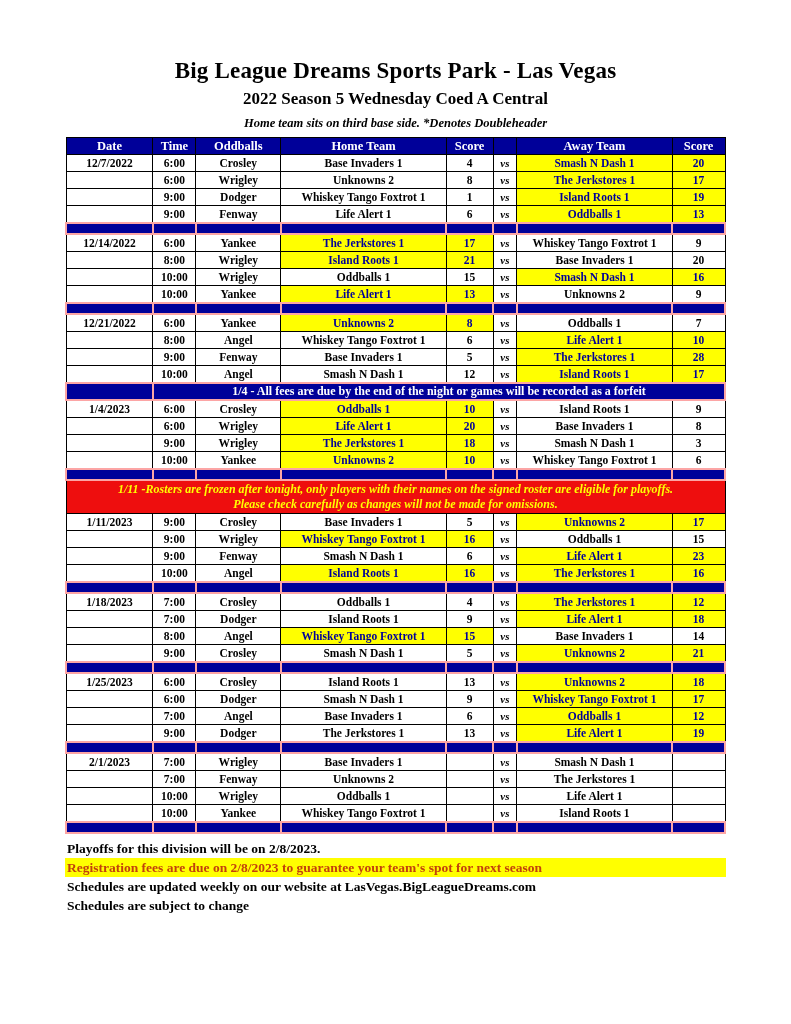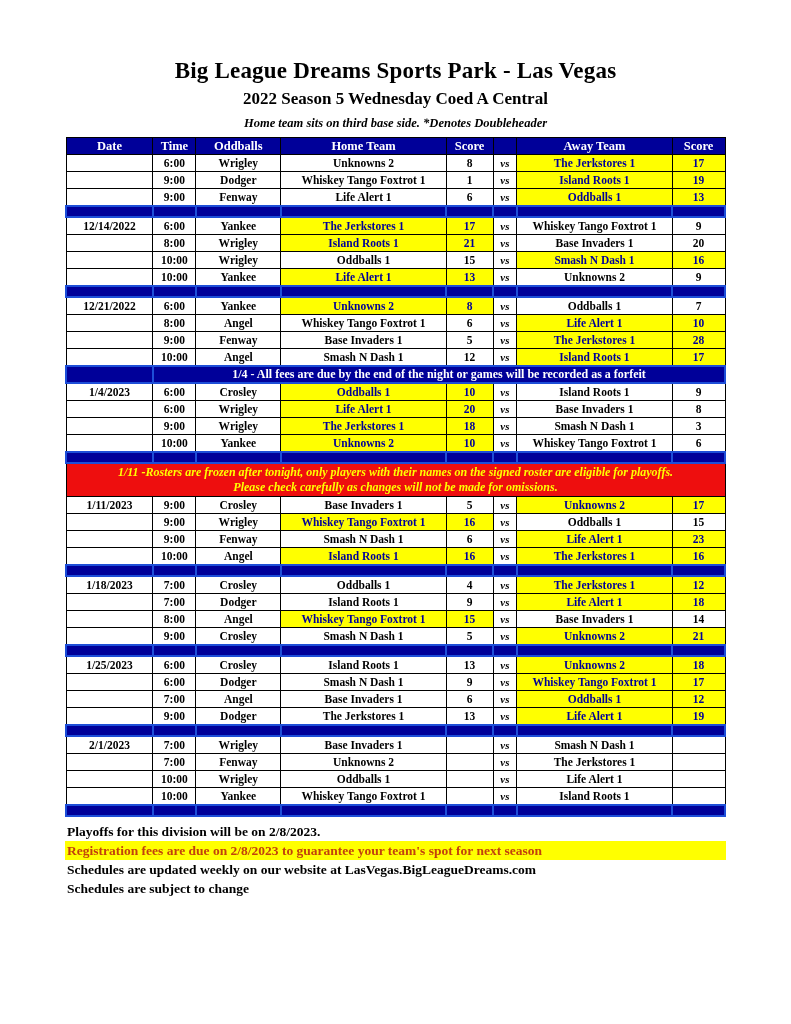--- a/index.html
+++ b/index.html
@@ -32,21 +32,21 @@
     border:1px solid #000; text-align:center; vertical-align:middle;
     padding:0 2px; height:16px; overflow:hidden; white-space:nowrap;
   }
   thead th {
     background:#000099; color:#ffffff; font-size:12.5px; height:18px;
   }
   td.win { background:#FFFF00; color:#000099; }
   td.vs  { font-style:italic; font-size:11px; }
 
   tr.spacer td {
-    background:#000099; border:2px solid #1d4ed8; height:9px; padding:0;
+    background:#000099; border:2px solid #fca5a5; height:9px; padding:0;
   }
   tr.spacer td.notice-text {
     color:#ffffff; font-size:12px; height:14px;
   }
   tr.red-row td {
     background:#EE0E0E; color:#FFFF00; border:1px solid #000;
     font-size:12px; padding:1px 0;font-style:italic;
   }
   tr.red-row .red-line { line-height:15px; }
 
@@ -80,20 +80,30 @@
           <th>Oddballs</th>
           <th>Home Team</th>
           <th>Score</th>
           <th></th>
           <th>Away Team</th>
           <th>Score</th>
         </tr>
     </thead>
     <tbody id="sched-body">
         <tr>
+          <td>12/7/2022</td>
+          <td>6:00</td>
+          <td>Crosley</td>
+          <td>Base Invaders 1</td>
+          <td>4</td>
+          <td class="vs">vs</td>
+          <td class="win">Smash N Dash 1</td>
+          <td class="win">20</td>
+        </tr>
+        <tr>
           <td></td>
           <td>6:00</td>
           <td>Wrigley</td>
           <td>Unknowns 2</td>
           <td>8</td>
           <td class="vs">vs</td>
           <td class="win">The Jerkstores 1</td>
           <td class="win">17</td>
         </tr>
         <tr>

